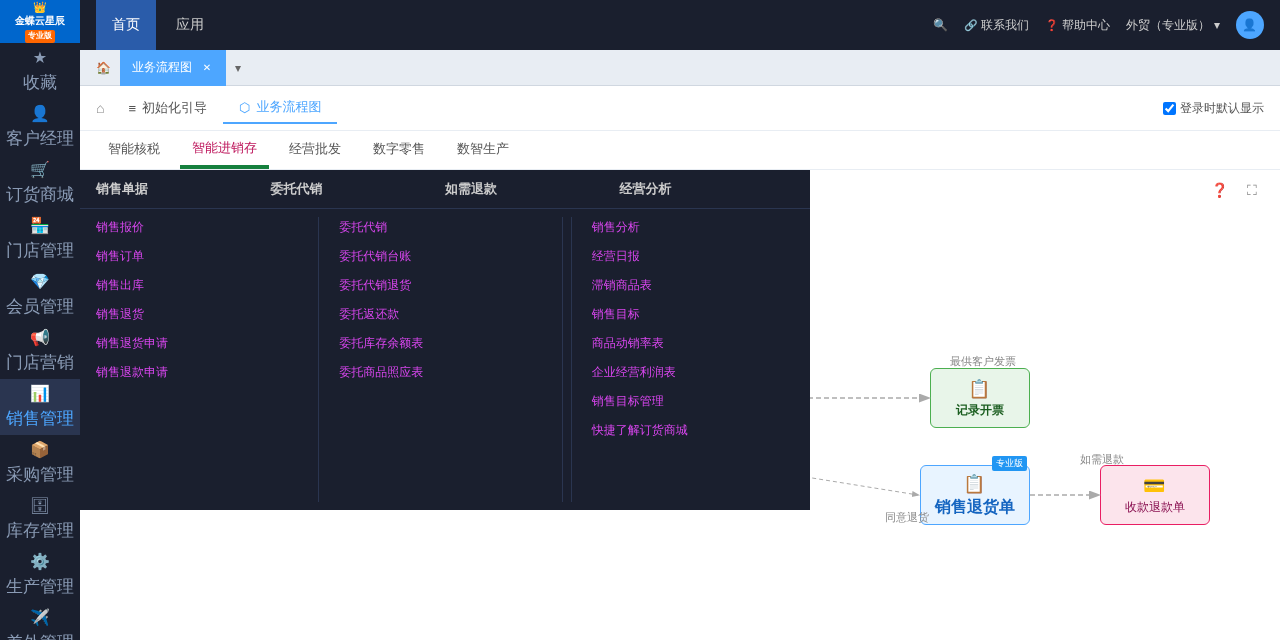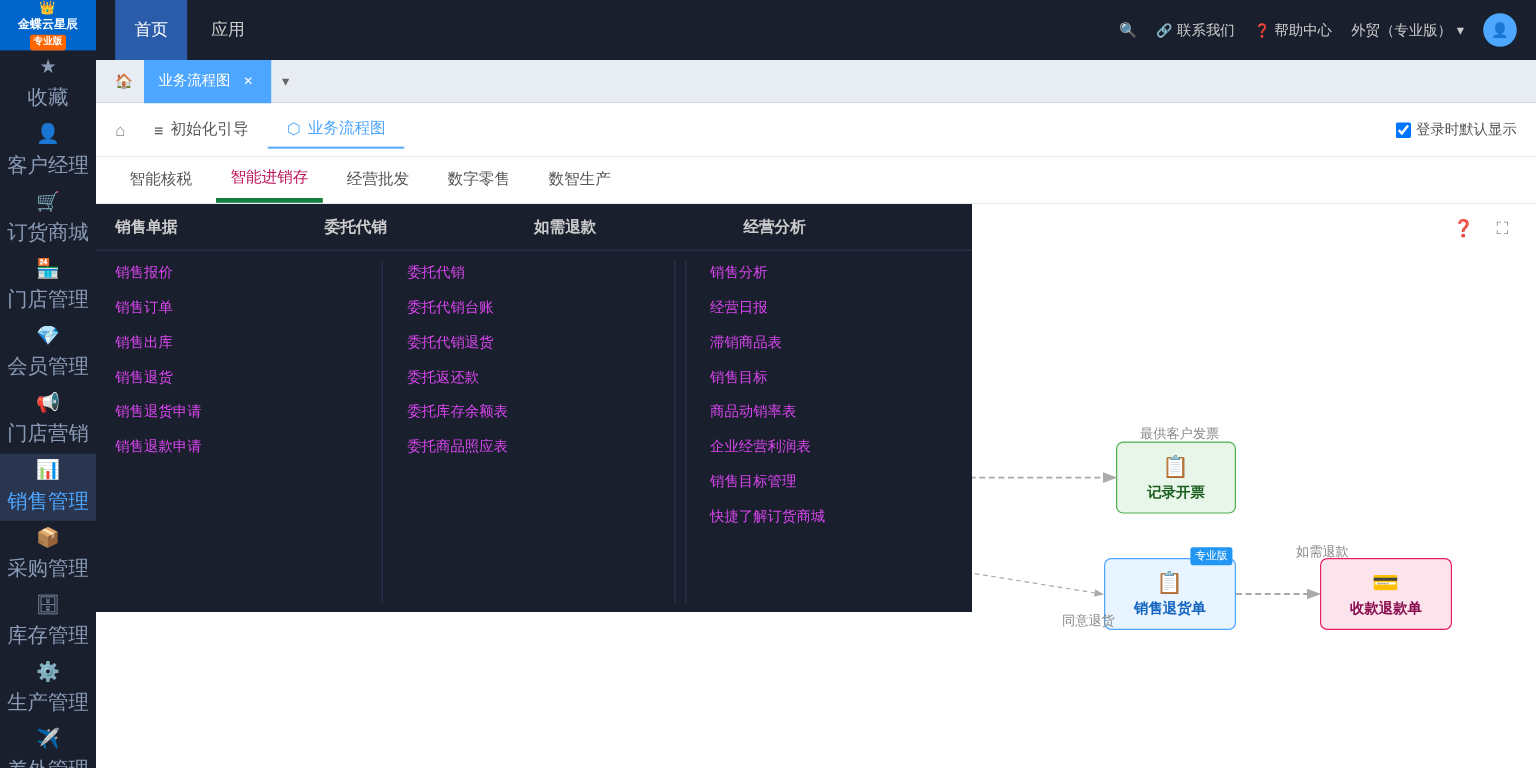--- a/index.html
+++ b/index.html
@@ -514,30 +514,30 @@
       </div>
       <div style="position:absolute;top:170px;left:870px;font-size:11px;color:#888;margin-top:14px;">最供客户发票</div>
 
       <div style="position:absolute;top:262px;left:530px;font-size:11px;color:#888;">商品退出</div>
 
       <div style="position:absolute;top:282px;left:1000px;font-size:11px;color:#888;">如需退款</div>
 
       <div style="position:absolute;top:295px;left:840px;width:110px;height:60px;background:#e8f4ff;border:1.5px solid #4da6ff;border-radius:6px;display:flex;flex-direction:column;align-items:center;justify-content:center;cursor:pointer;gap:2px;position:relative;">
         <div style="position:absolute;top:-10px;right:2px;background:#2196f3;color:white;font-size:9px;padding:1px 4px;border-radius:2px;">专业版</div>
         <span style="font-size:18px;">📋</span>
-        <span style="font-size:12px;font-weight:bold;color:#1565c0;">销售退货单</span>
+        <span style="font-size:16px;font-weight:bold;color:#1565c0;">销售退货单</span>
       </div>
 
       <div style="position:absolute;top:340px;left:805px;font-size:11px;color:#888;">同意退货</div>
 
       <div style="position:absolute;top:355px;left:780px;font-size:11px;color:#888;"></div>
 
       <div style="position:absolute;top:295px;left:1020px;width:110px;height:60px;background:#fce4ec;border:1.5px solid #e91e63;border-radius:6px;display:flex;flex-direction:column;align-items:center;justify-content:center;cursor:pointer;gap:2px;">
         <span style="font-size:18px;">💳</span>
-        <span style="font-size:12px;font-weight:bold;color:#880e4f;">收款退款单</span>
+        <span style="font-size:12px;font-weight:normal;color:#880e4f;">收款退款单</span>
       </div>
 
       <svg class="arrows-svg">
 
         <defs>
           <marker id="arrow" markerWidth="8" markerHeight="8" refX="6" refY="3" orient="auto">
             <path d="M0,0 L0,6 L8,3 z" fill="#4da6ff"></path>
           </marker>
           <marker id="arrow-gray" markerWidth="8" markerHeight="8" refX="6" refY="3" orient="auto">
             <path d="M0,0 L0,6 L8,3 z" fill="#aaa"></path>

